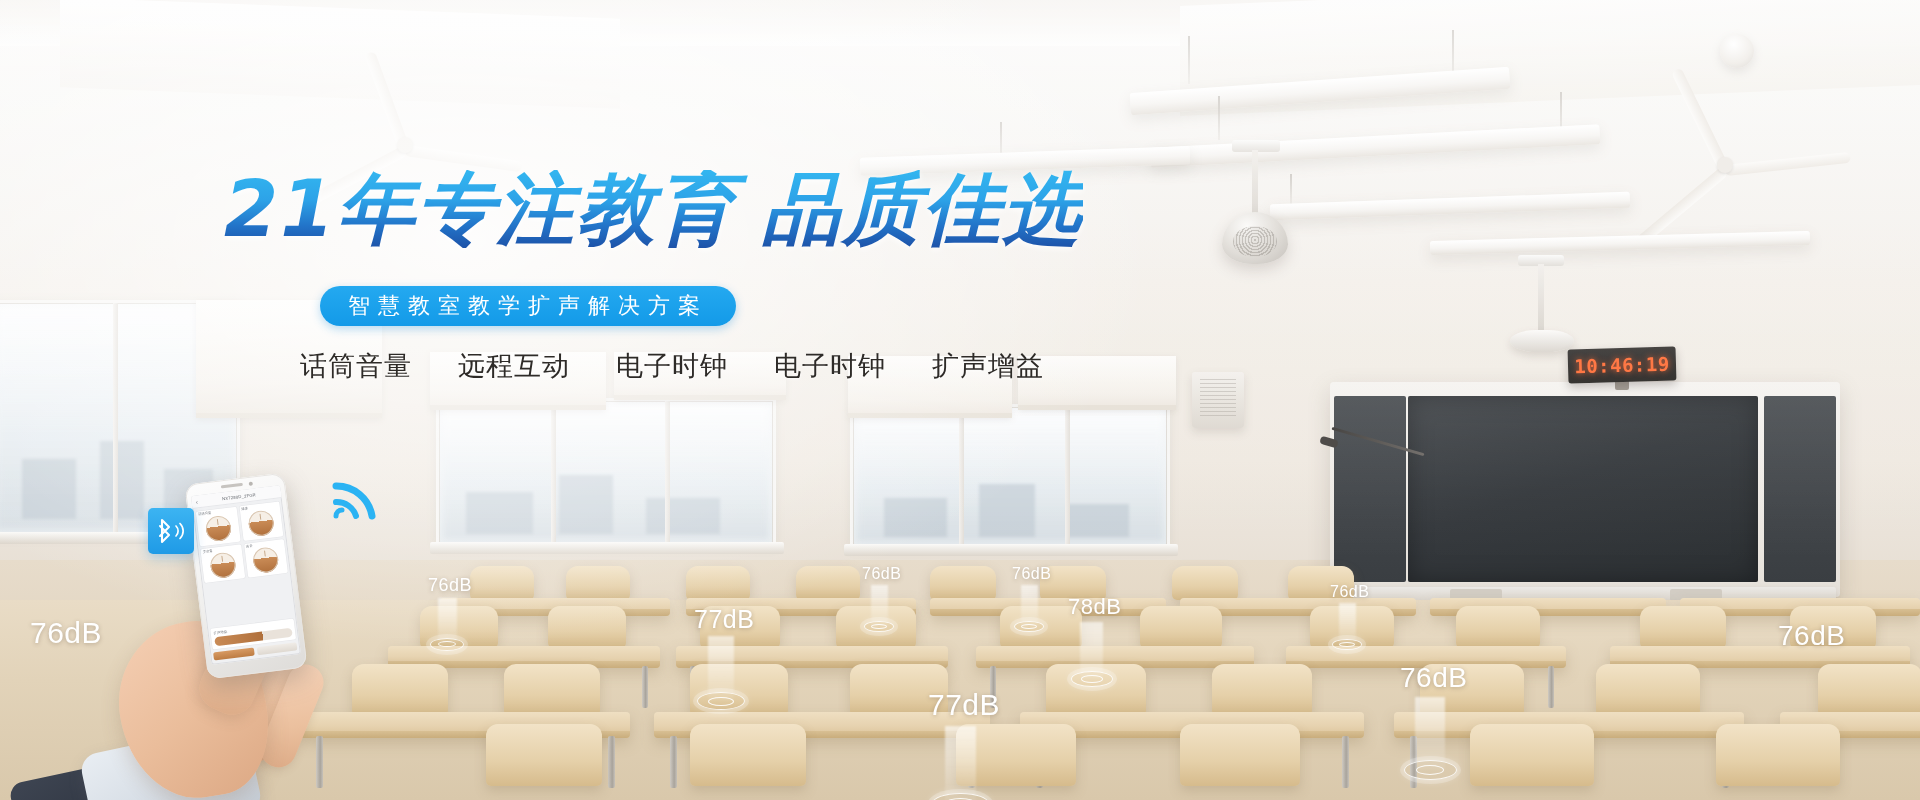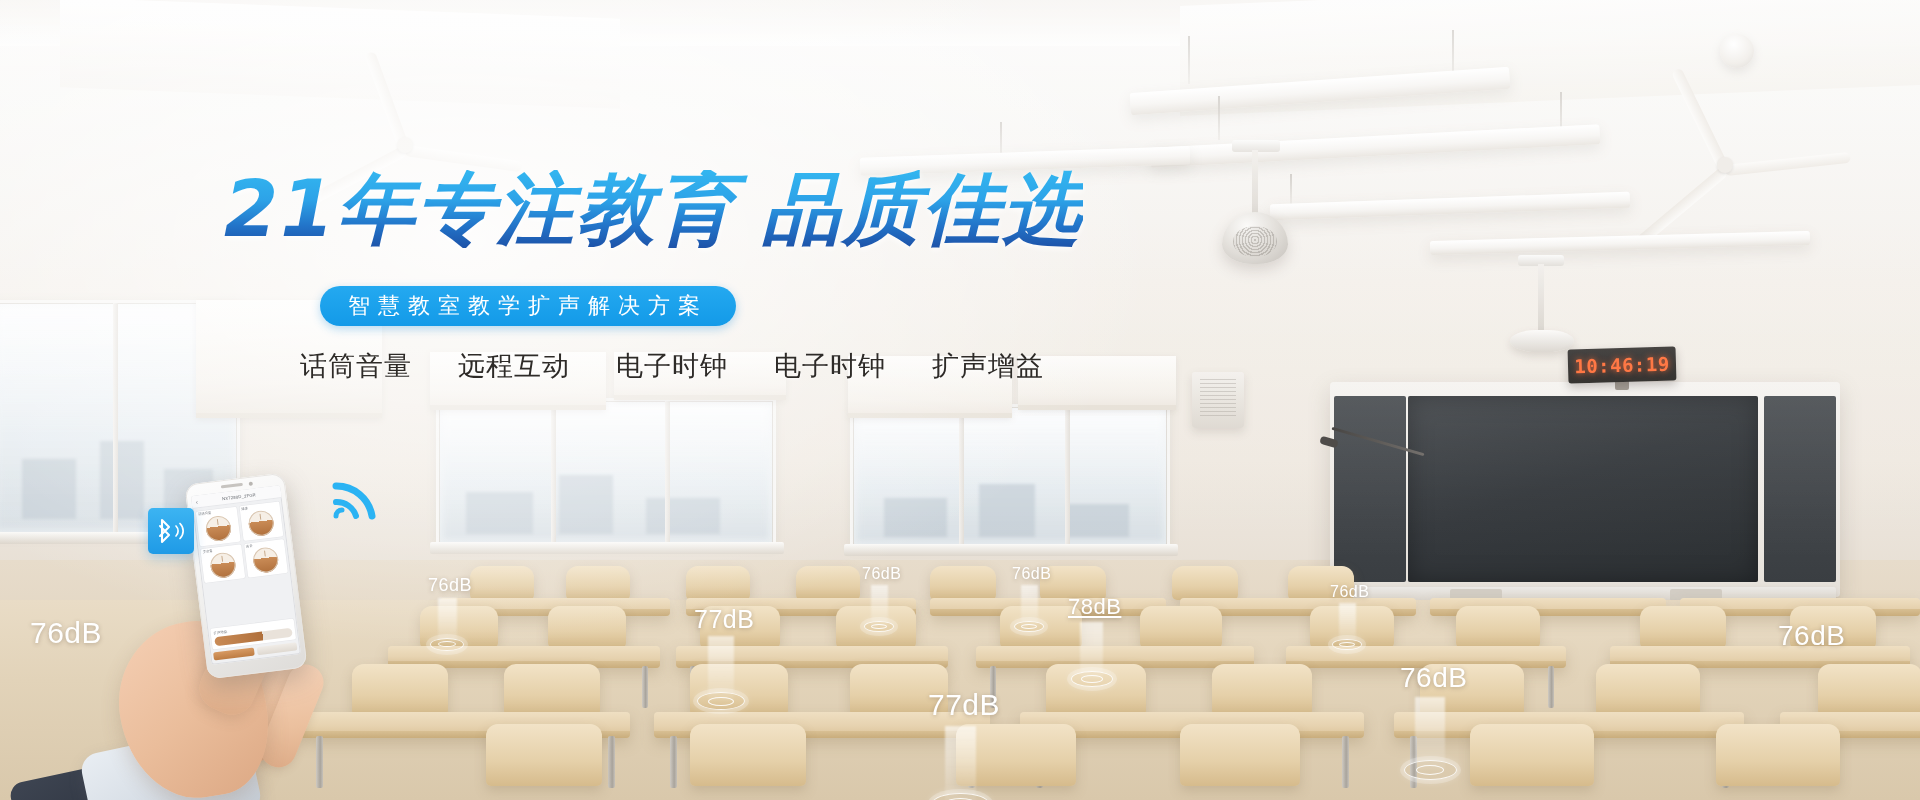--- a/index.html
+++ b/index.html
@@ -714,21 +714,21 @@
       <div class="ripple" style="left: 697.125px; top: 692.25px; width: 47.5px; height: 18px;"></div>
       <div class="db" style="left: 694px; top: 605px; font-size: 25px;">77dB</div>
       <div class="beam" style="left: 870.8px; top: 585px; width: 16.8px; height: 41.6px;"></div>
       <div class="ripple" style="left: 864px; top: 620.84px; width: 30.4px; height: 11.52px;"></div>
       <div class="db" style="left: 862px; top: 565px; font-size: 16px;">76dB</div>
       <div class="beam" style="left: 1020.8px; top: 585px; width: 16.8px; height: 41.6px;"></div>
       <div class="ripple" style="left: 1014px; top: 620.84px; width: 30.4px; height: 11.52px;"></div>
       <div class="db" style="left: 1012px; top: 565px; font-size: 16px;">76dB</div>
       <div class="beam" style="left: 1080.1px; top: 621.5px; width: 23.1px; height: 57.2px;"></div>
       <div class="ripple" style="left: 1070.75px; top: 670.78px; width: 41.8px; height: 15.84px;"></div>
-      <div class="db" style="left: 1068px; top: 594px; font-size: 22px; text-decoration: underline;">78dB</div>
+      <div class="db" style="left: 1068px; top: 594px; font-size: 22px;">78dB</div>
       <div class="beam" style="left: 944.5px; top: 725.5px; width: 31.5px; height: 78px;"></div>
       <div class="ripple" style="left: 931.75px; top: 792.7px; width: 57px; height: 21.6px;"></div>
       <div class="db" style="left: 928px; top: 688px; font-size: 30px;">77dB</div>
       <div class="beam" style="left: 1338.8px; top: 603px; width: 16.8px; height: 41.6px;"></div>
       <div class="ripple" style="left: 1332px; top: 638.84px; width: 30.4px; height: 11.52px;"></div>
       <div class="db" style="left: 1330px; top: 583px; font-size: 16px;">76dB</div>
       <div class="beam" style="left: 1415.4px; top: 697px; width: 29.4px; height: 72.8px;"></div>
       <div class="ripple" style="left: 1403.5px; top: 759.72px; width: 53.2px; height: 20.16px;"></div>
       <div class="db" style="left: 1400px; top: 662px; font-size: 28px;">76dB</div>
       <div class="db" style="left: 1778px; top: 620px; font-size: 28px;">76dB</div>

